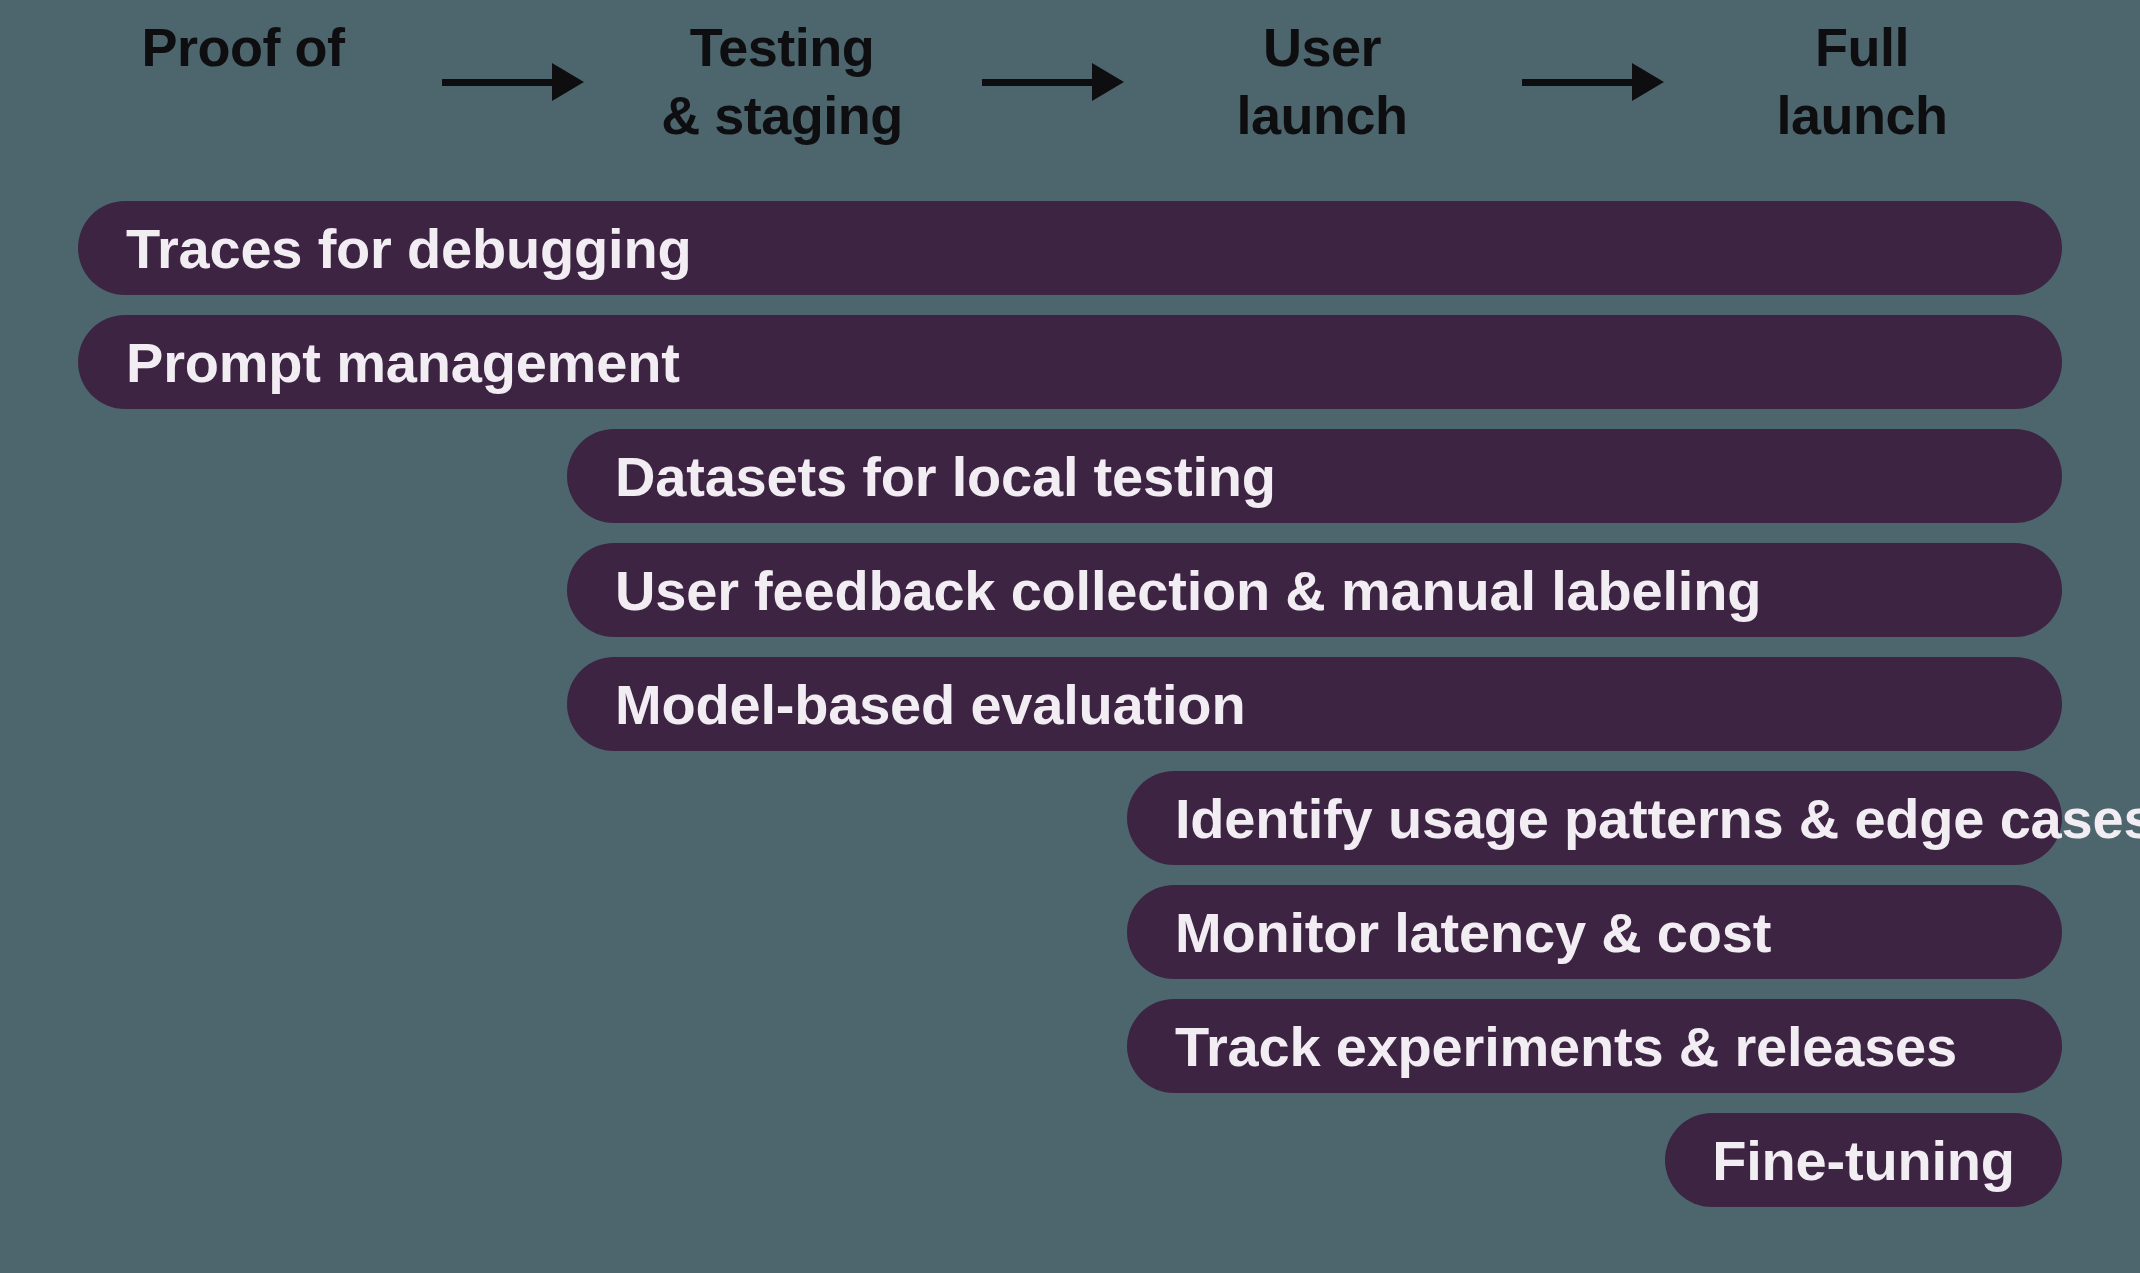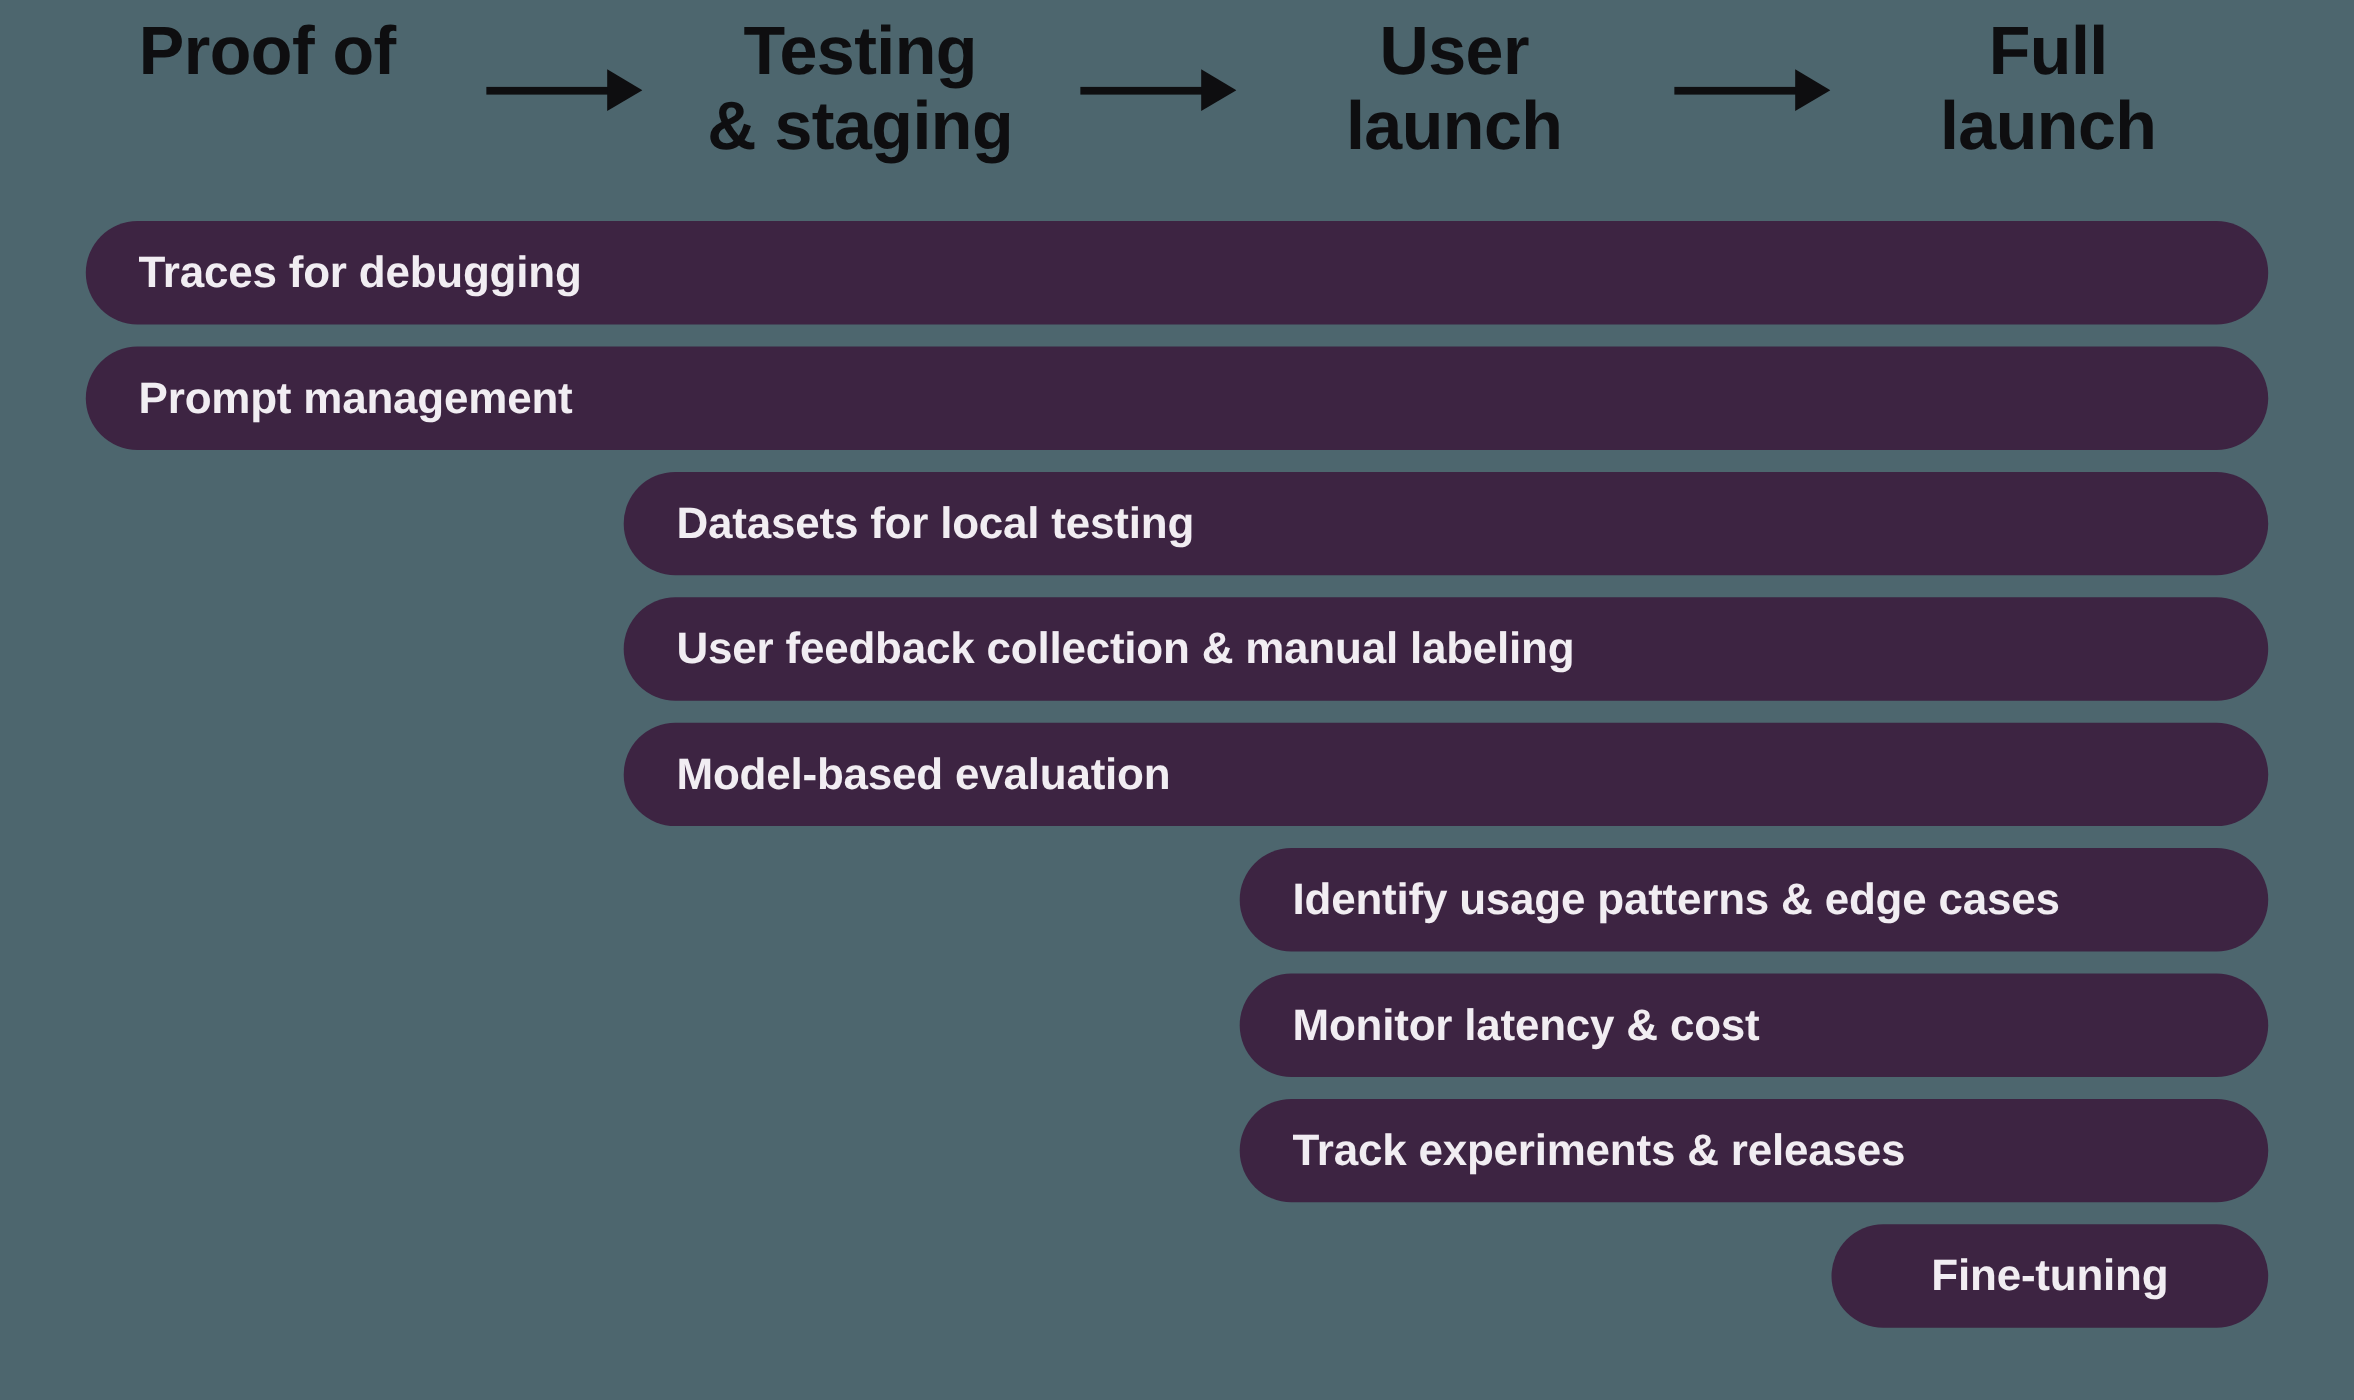--- a/index.html
+++ b/index.html
@@ -7,21 +7,21 @@
     position:relative;
     width:2140px;height:1273px;
     background:var(--background,#4D666E);
     font-family:"Liberation Sans",sans-serif;
     overflow:hidden;
   }
   
   .stage{
     position:absolute;top:13px;width:480px;
     text-align:center;
-    font-size:62px;line-height:68px;font-weight:bold;
+    font-size:54px;line-height:68px;font-weight:bold;
     letter-spacing:-0.5px;
     color:var(--header-text,#0E0E10);
   }
   .stage-1{left:3px;}    
   .stage-2{left:542px;text-align:center;}  
   .stage-3{left:1082px;} 
   .stage-4{left:1622px;} 
   
   .arrow{position:absolute;top:60px;width:142px;height:44px;}
   .arrow-1{left:442px;}
@@ -30,21 +30,21 @@
   .arrow svg{display:block;width:142px;height:44px;}
   .arrow .shape{fill:var(--arrow,#0E0E10);}
   
   .bar{
     position:absolute;height:94px;
     background:var(--bar,#3D2442);
     border-radius:47px;
     display:flex;align-items:center;
     box-sizing:border-box;padding-left:48px;
     color:var(--bar-text,#F1EDF2);
-    font-size:40px;font-weight:bold;letter-spacing:-0.2px;
+    font-size:56px;font-weight:bold;letter-spacing:-0.2px;
     white-space:nowrap;
   }
   .bar.center{justify-content:center;padding-left:0;}
 </style>
 </head>
 <body>
 
 <div class="canvas">
 
   <div class="stage stage-1">

